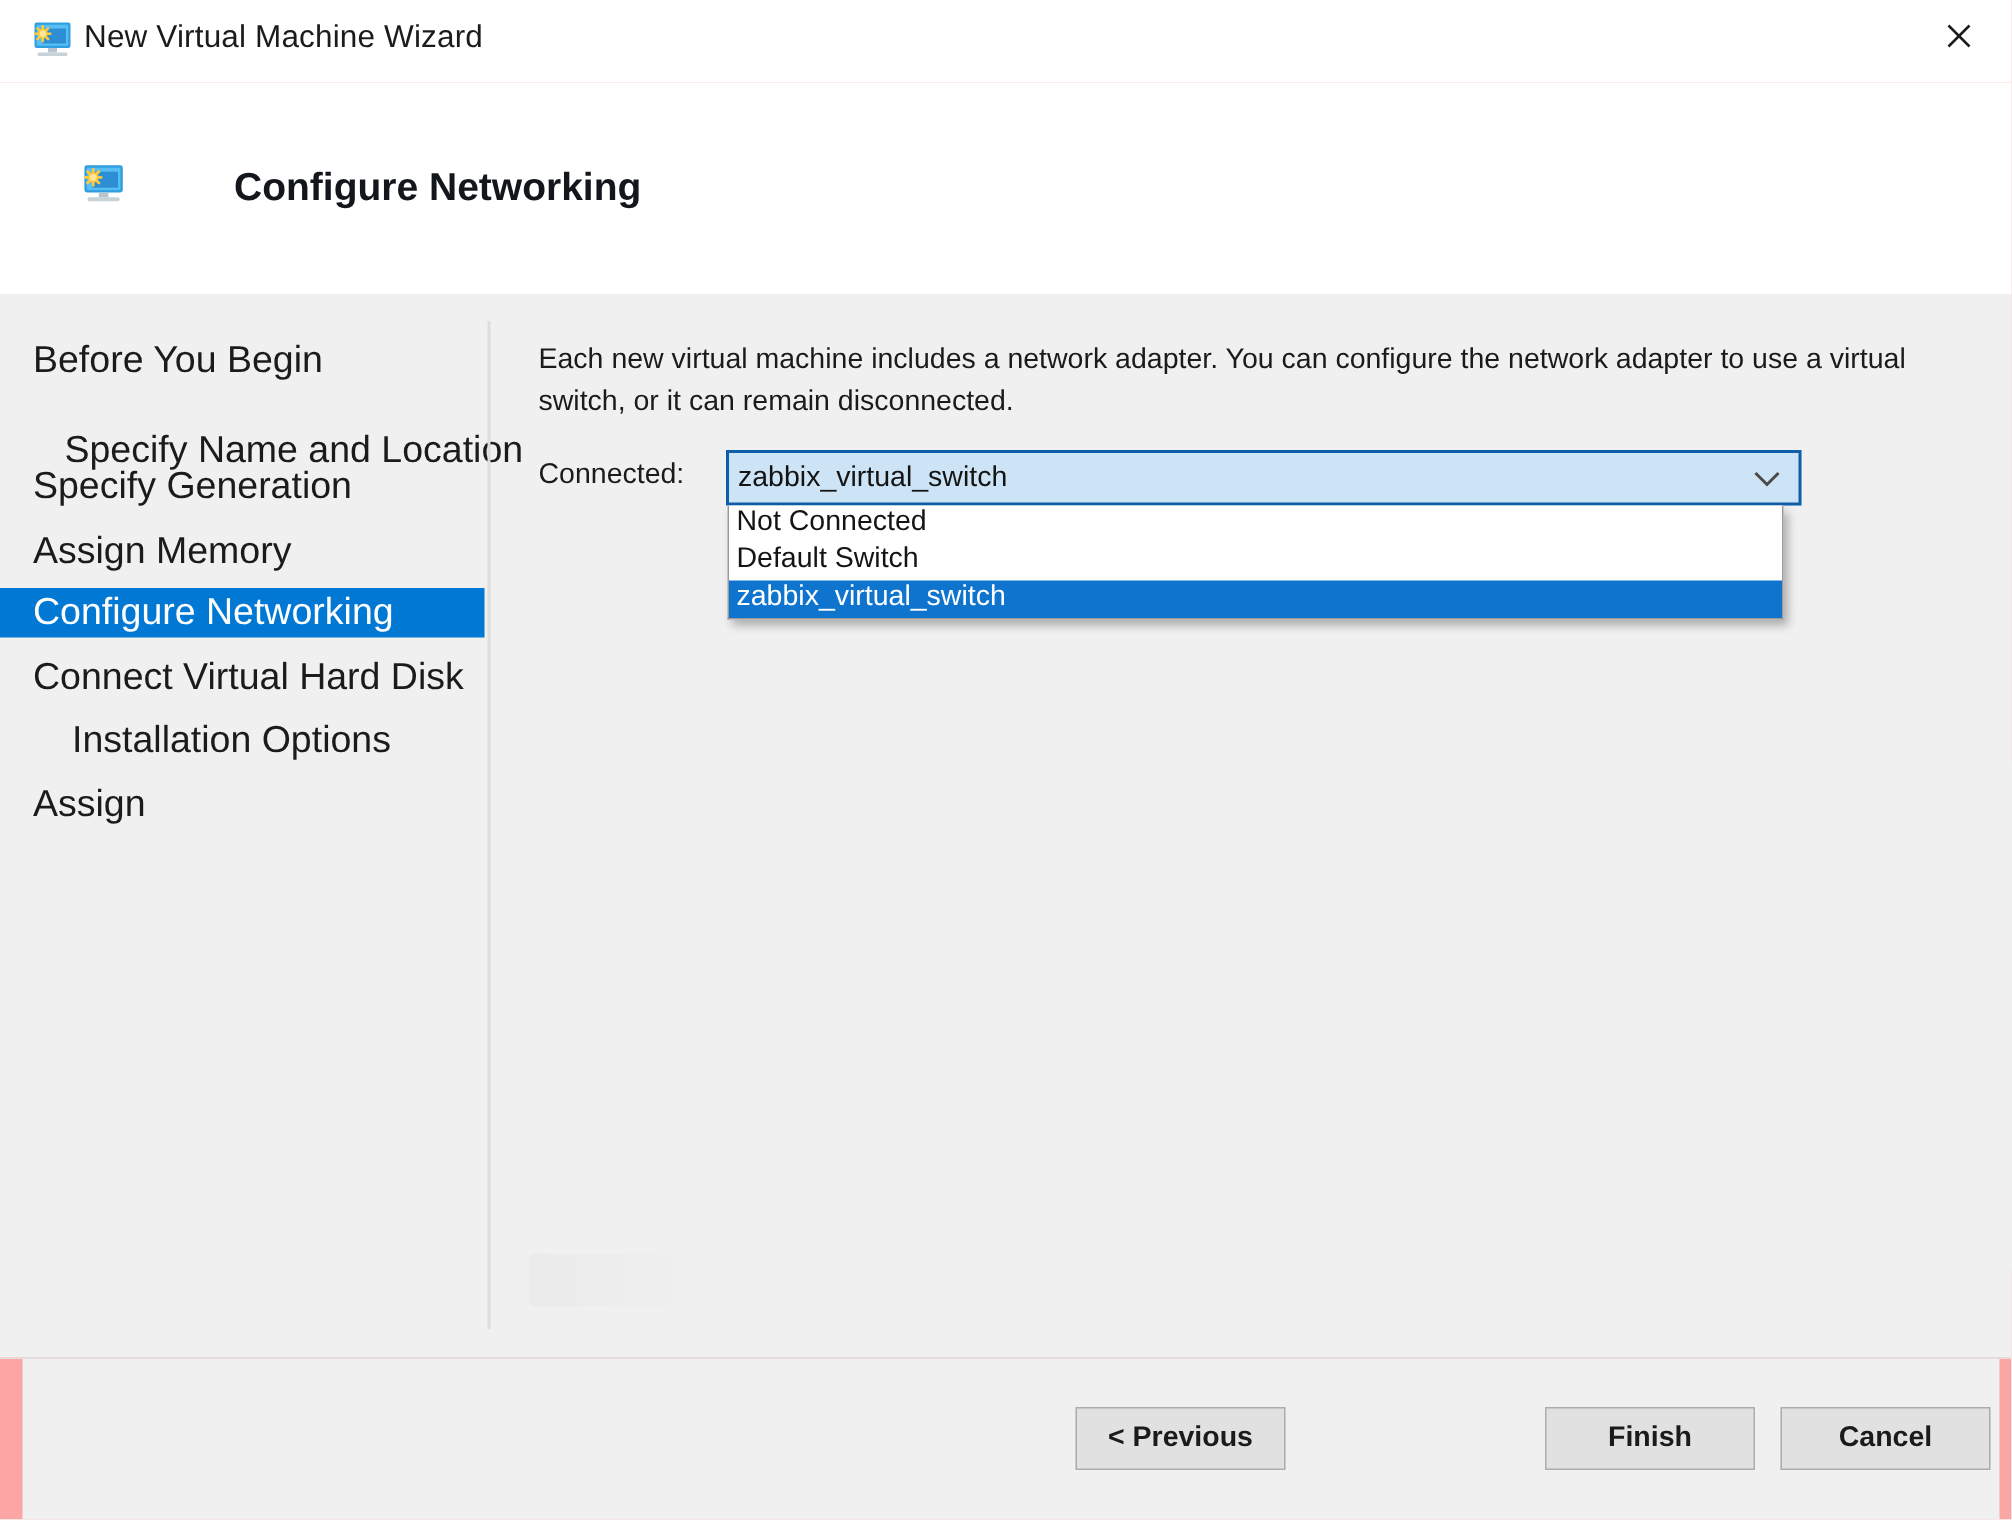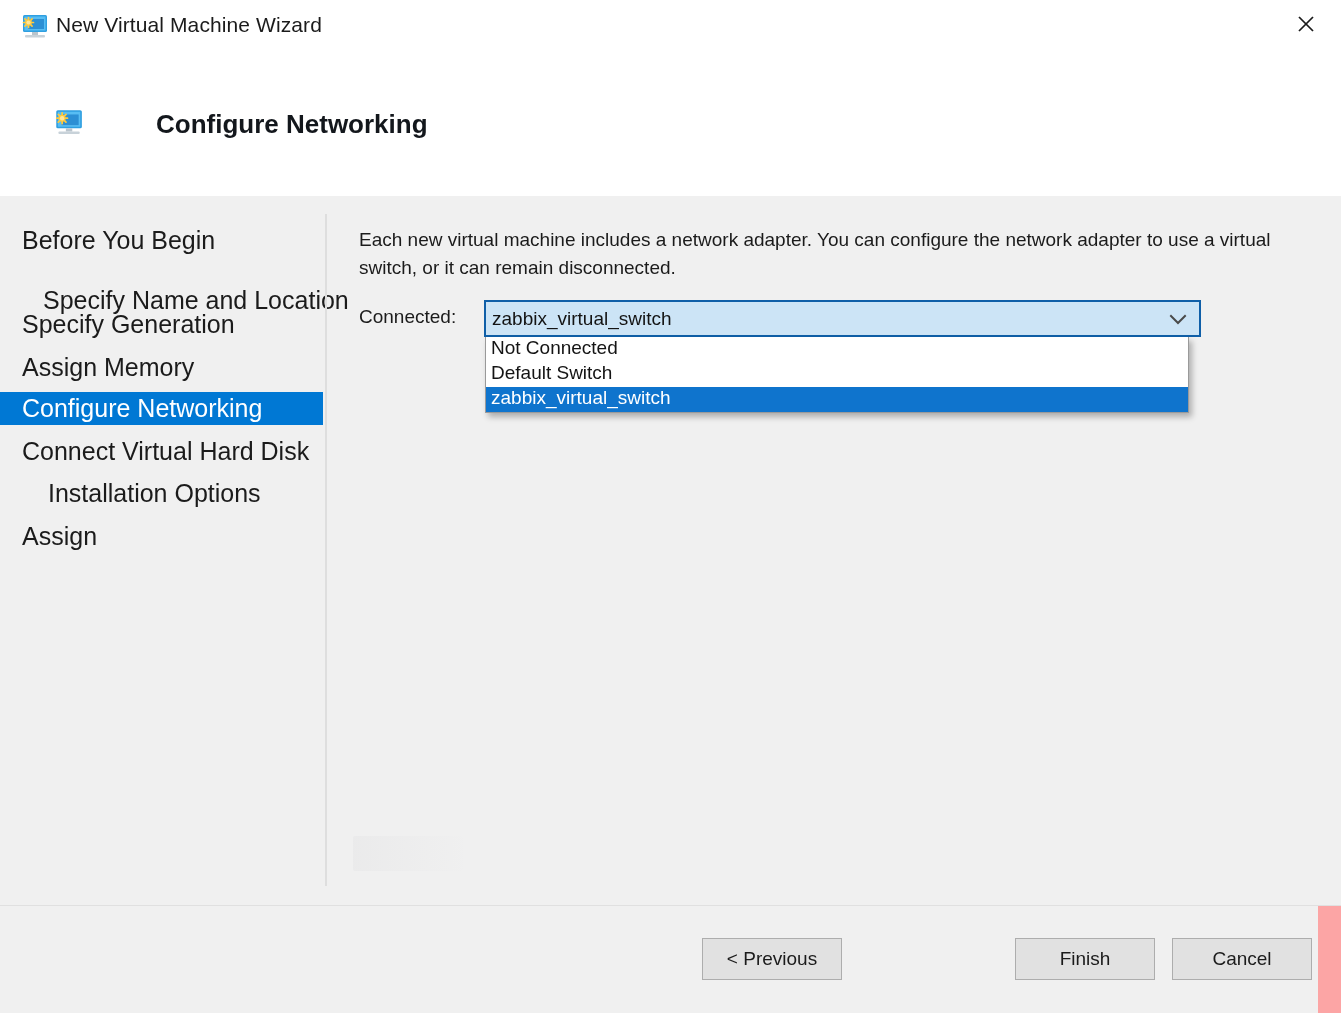--- a/index.html
+++ b/index.html
@@ -227,24 +227,25 @@
   
   #footer-divider {
     position: absolute;
     left: 0; top: 905px;
     width: 1341px;
     height: 1px;
     background: #e0e0e0;
   }
   #footer {
     position: absolute;
-    left: 0; top: 906px;
+    left: 15px; top: 906px;
     width: 1318px;
     height: 107px;
     background: #f0f0f0;
+    font-weight: bold;
   }
   .footer-btn {
     position: absolute;
     top: 32px;
     height: 42px;
     background: #e1e1e1;
     border: 1px solid #adadad;
     font-family: "Liberation Sans", sans-serif;
     font-size: 19px;
     color: #1b1b1b;

